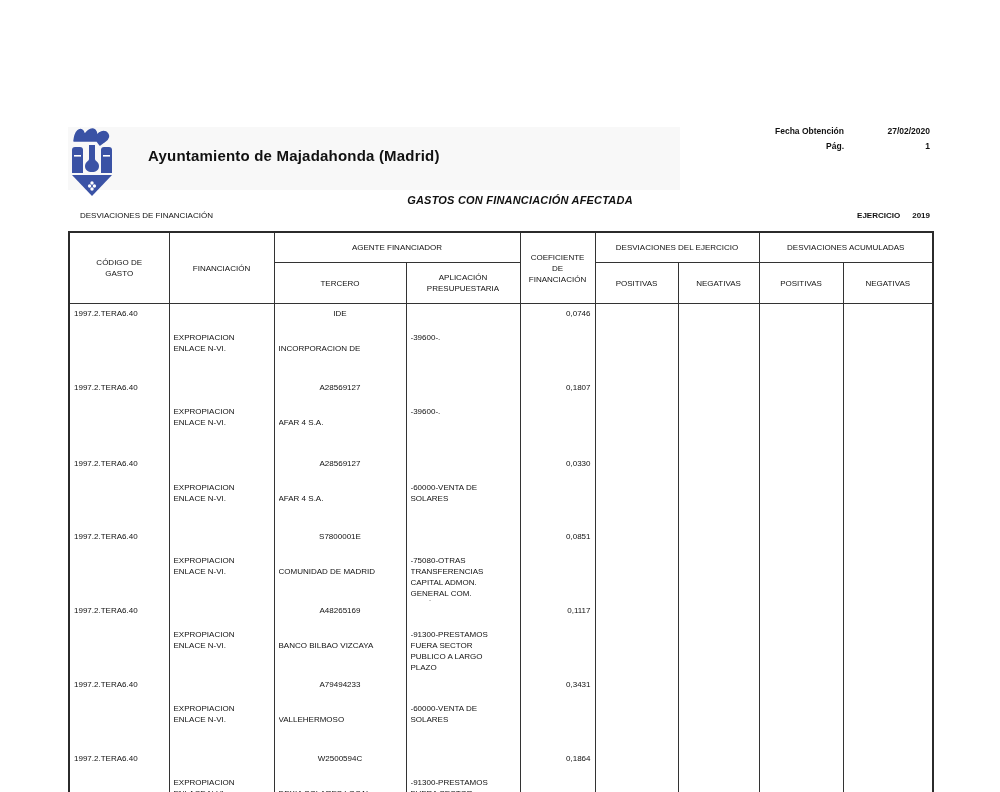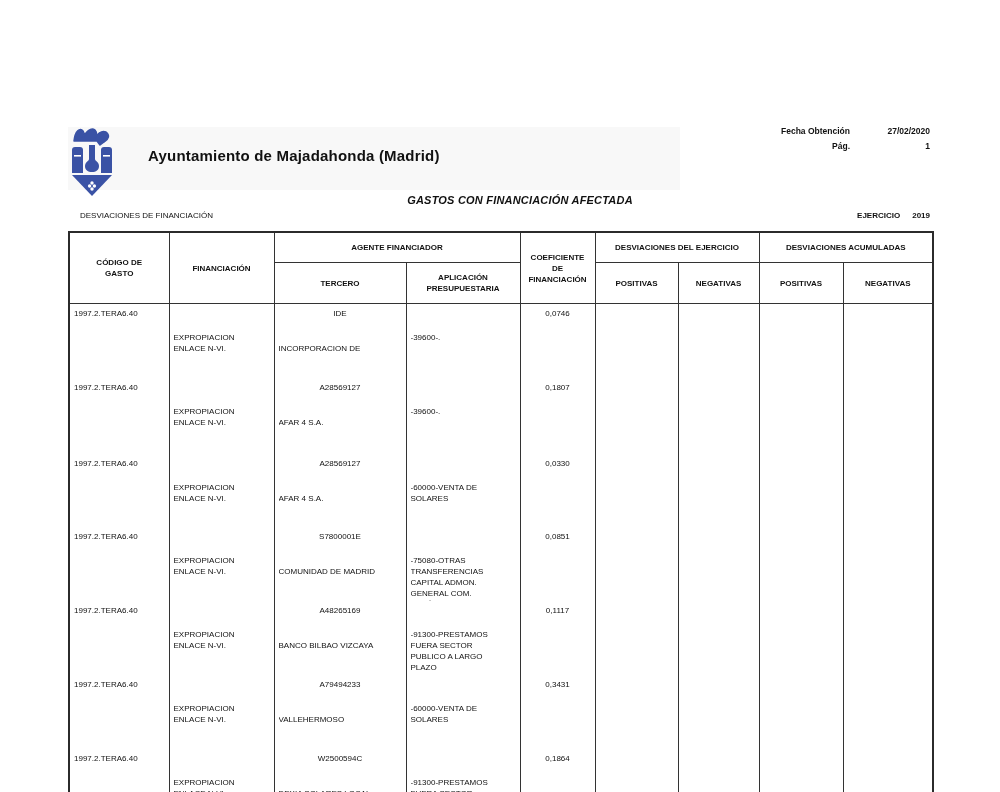--- a/index.html
+++ b/index.html
@@ -4,47 +4,47 @@
 <style>
   html,body{margin:0;padding:0;background:#e9e9e9;}
   .page{position:relative;width:1000px;height:792px;background:#ffffff;overflow:hidden;
         font-family:"Liberation Sans","DejaVu Sans",sans-serif;color:#111;}
   
   .band{position:absolute;left:68px;top:127px;width:612px;height:63px;background:#f8f8f8;}
   .logo{position:absolute;left:70px;top:124px;width:44px;height:74px;}
   .org-name{position:absolute;left:148px;top:147px;font-size:15px;font-weight:700;letter-spacing:.2px;}
   
   .meta{position:absolute;right:70px;top:126px;width:250px;font-size:8.5px;font-weight:700;}
-  .meta-row{display:grid;grid-template-columns:1fr 62px;column-gap:18px;margin-bottom:5px;}
+  .meta-row{display:grid;grid-template-columns:1fr 62px;column-gap:24px;margin-bottom:5px;}
   .meta-row span{text-align:right;white-space:nowrap;}
   
   .doc-title{position:absolute;left:270px;top:194px;width:500px;text-align:center;
              font-size:11px;font-weight:700;letter-spacing:.2px;font-style:italic;}
   .sub-left{position:absolute;left:80px;top:211px;font-size:8px;}
   .sub-right{position:absolute;right:70px;top:211px;font-size:8px;font-weight:700;display:flex;gap:12px;justify-content:center;}
   
   table.rpt{position:absolute;left:68px;top:231px;width:864px;border-collapse:collapse;
             table-layout:fixed;font-size:8px;line-height:11px;}
   table.rpt{border:2px solid #2b2b2b;}
-  table.rpt th{border:1px solid #333;font-weight:700;text-align:center;vertical-align:middle;
+  table.rpt th{border:1px solid #333;font-weight:400;text-align:center;vertical-align:middle;
                padding:9px 2px;font-size:8px;}
   table.rpt thead tr.hr1{height:18px;}
   table.rpt thead tr.hr2{height:22px;}
   table.rpt tbody td{border-left:1px solid #333;border-right:1px solid #333;border-top:none;border-bottom:none;
                      vertical-align:top;padding:4px 4px 0 4px;}
   table.rpt tbody tr.r1{height:51px;} table.rpt tbody tr.r2{height:53px;}
   table.rpt tbody tr.r3{height:50px;} table.rpt tbody tr.r4{height:51px;}
   table.rpt tbody tr.r5{height:51px;} table.rpt tbody tr.r6{height:51px;}
   table.rpt tbody tr.r7{height:63px;}
   .cw{overflow:hidden;}
   tr.r1 .cw{height:46px;} tr.r2 .cw{height:48px;} tr.r3 .cw{height:45px;}
   tr.r4 .cw{height:46px;} tr.r5 .cw{height:46px;} tr.r6 .cw{height:46px;} tr.r7 .cw{height:58px;}
   .ml{white-space:pre-line;margin-top:24px;}
   .terc-code{margin-bottom:3px;text-align:center;}
-  td.coef{text-align:center;padding-right:5px;margin-top:12px;}
+  td.coef{text-align:right;padding-right:5px;margin-top:12px;}
   .hdr-narrow{display:inline-block;max-width:62px;}
 </style>
 </head>
 <body>
 
 <div class="page">
 
   <div class="band"></div>
 
   <svg class="logo" viewBox="0 0 44 74" xmlns="http://www.w3.org/2000/svg">

